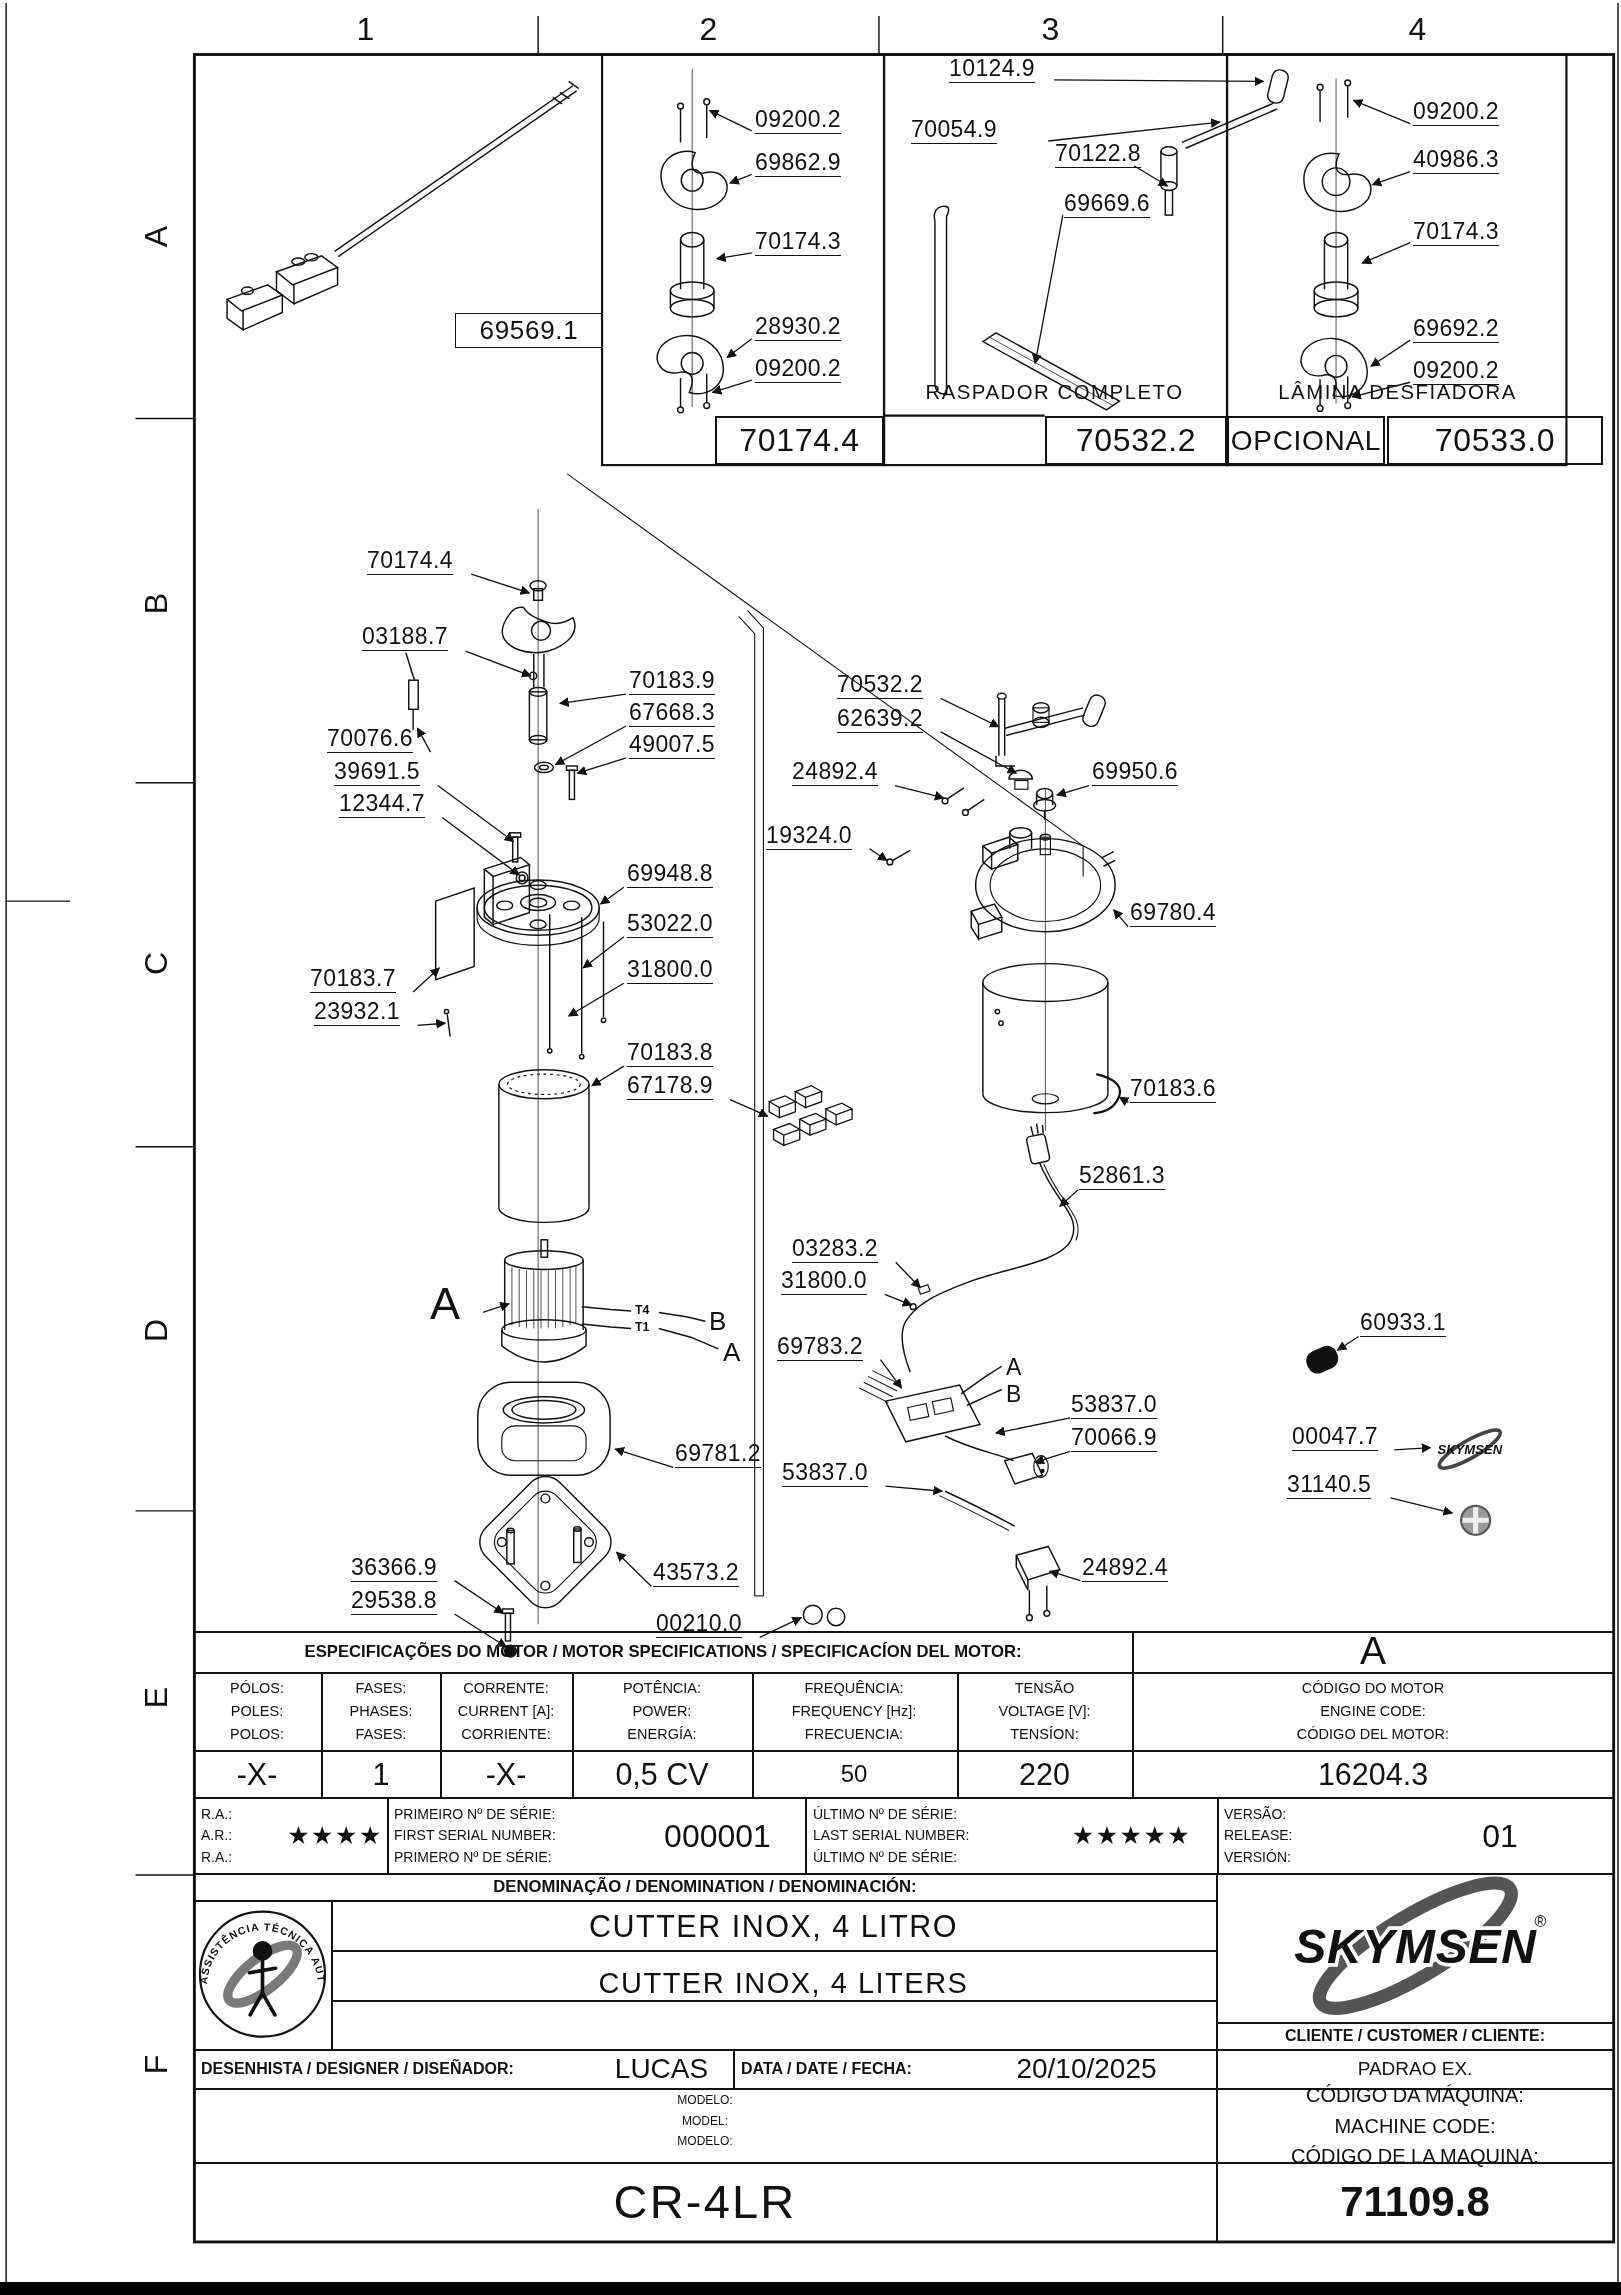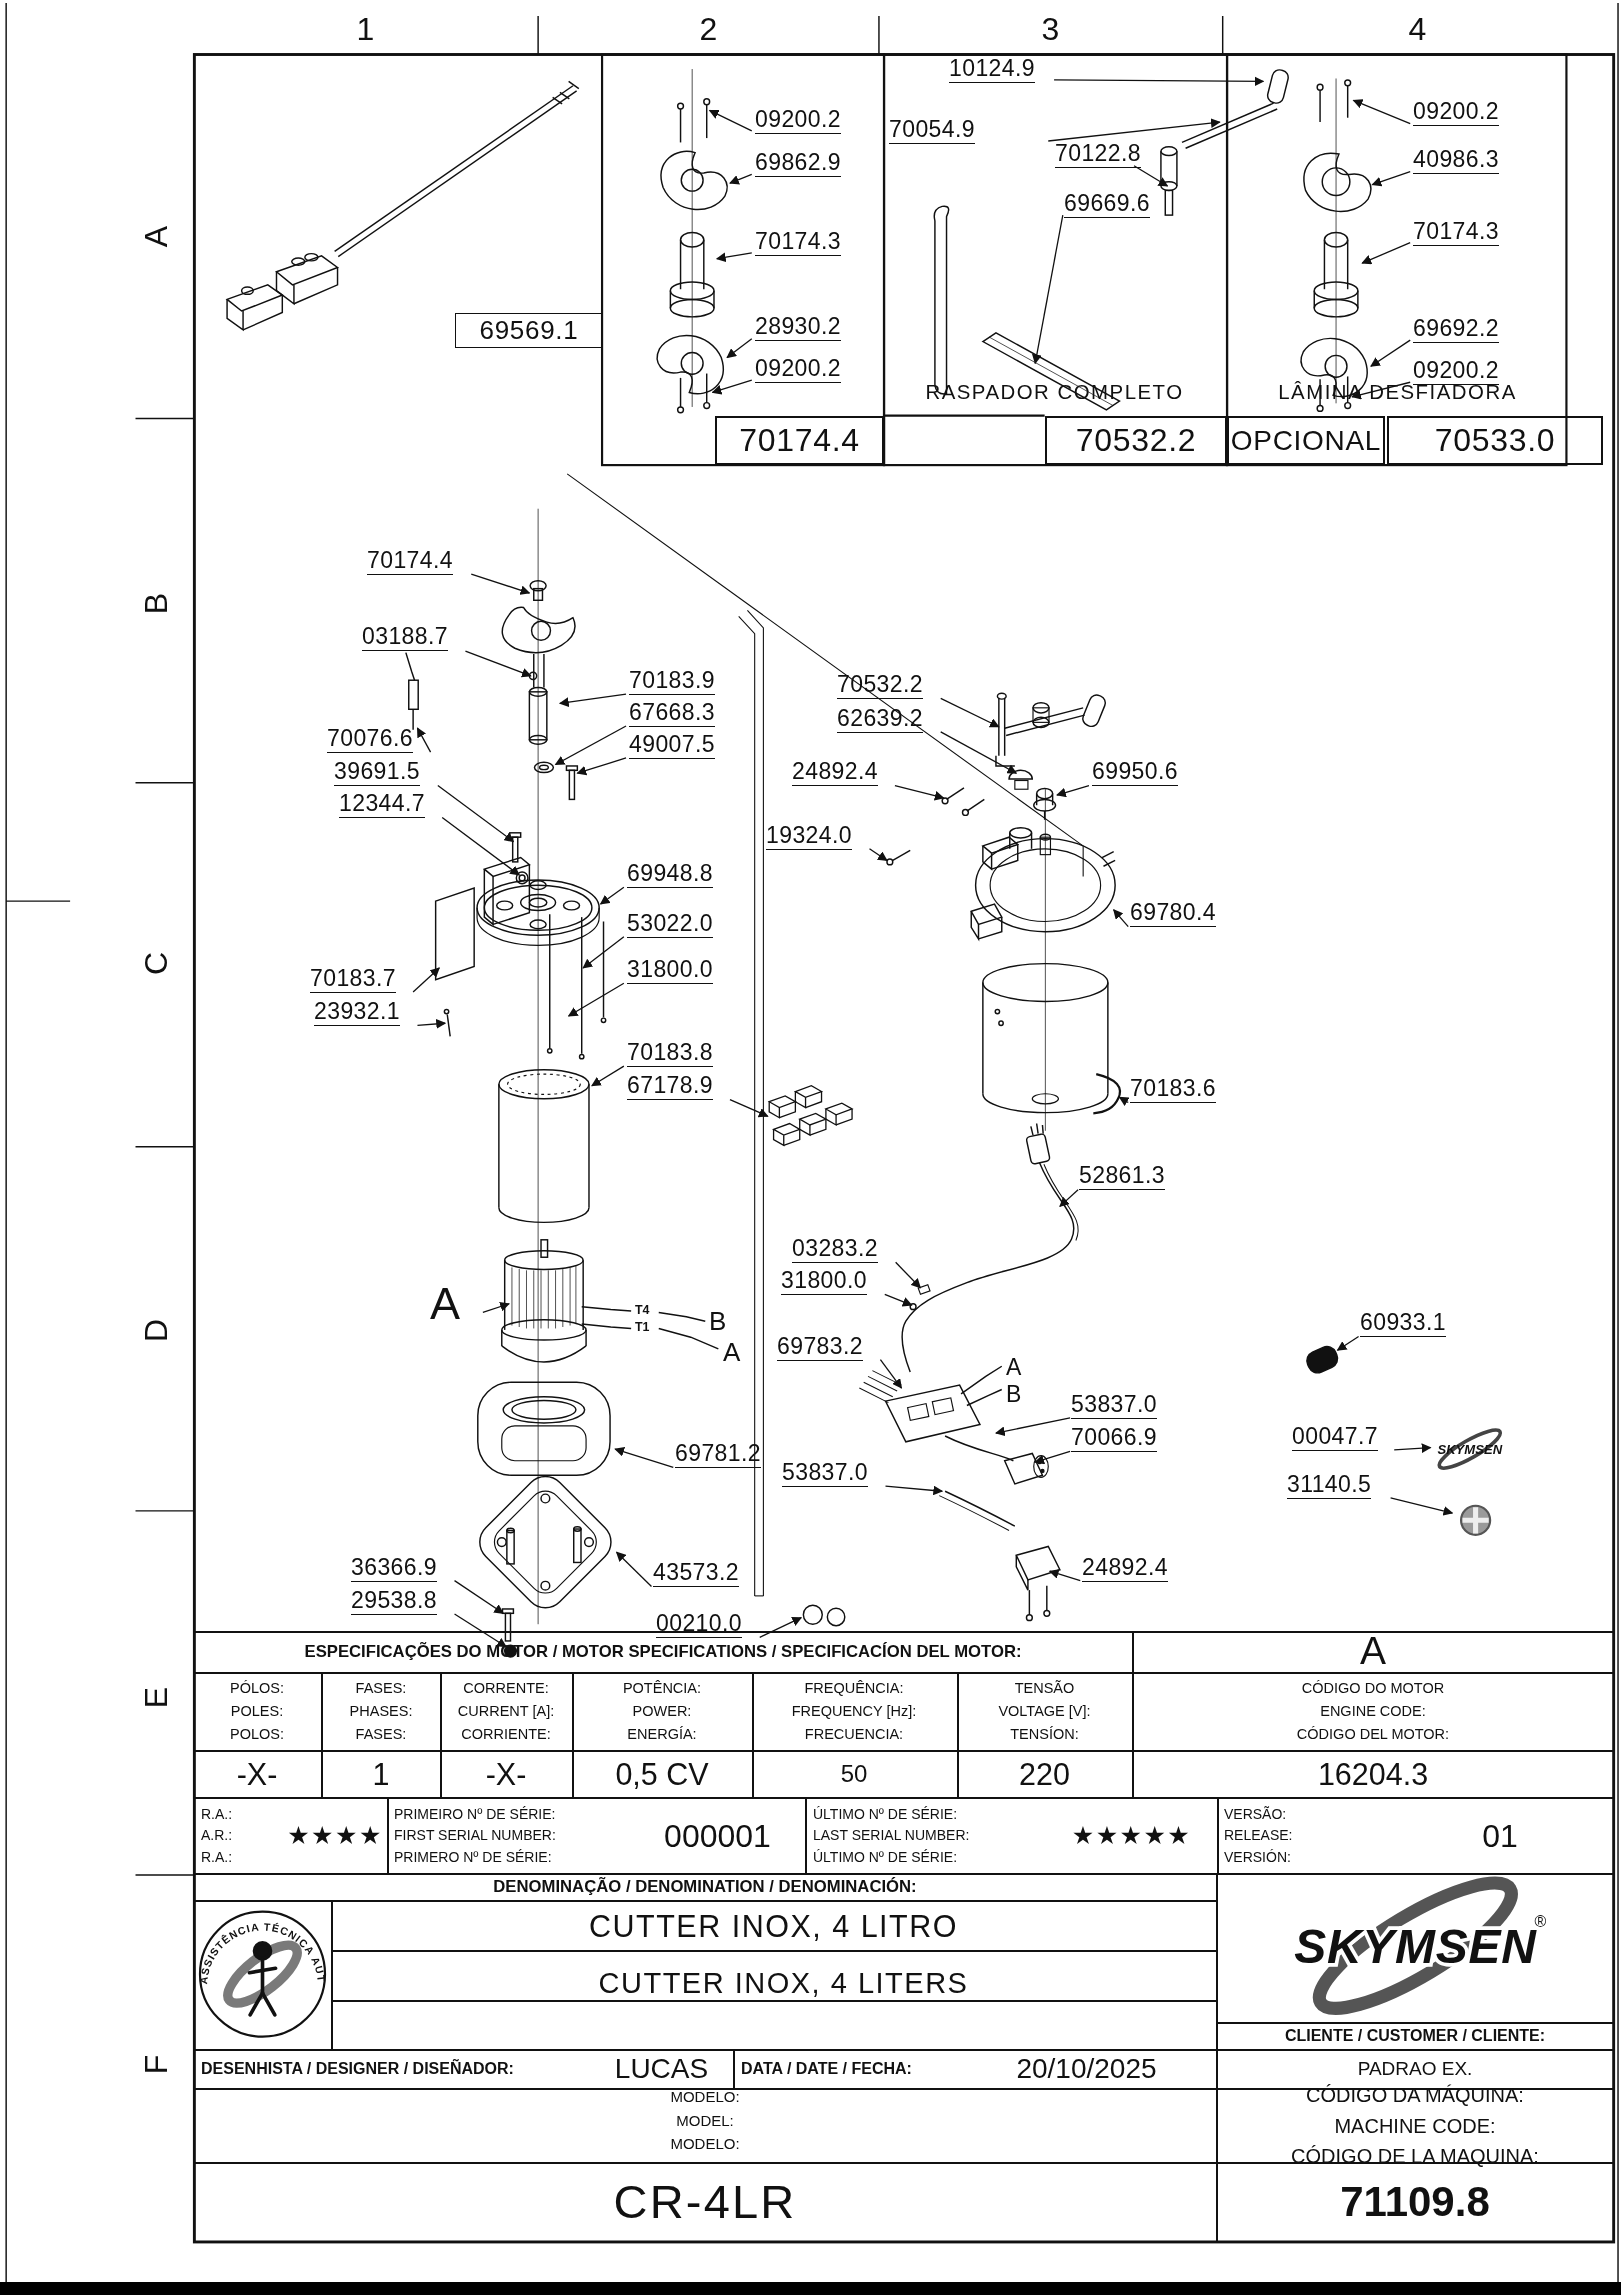--- a/index.html
+++ b/index.html
@@ -453,21 +453,21 @@
 <div class="boxlbl" style="left:455px;top:313px;width:148px;height:35px;font-size:26px;border-width:1.5px">69569.1</div>
 
 <span class="pl" style="left:755px;top:108px">09200.2</span>
 <span class="pl" style="left:755px;top:151px">69862.9</span>
 <span class="pl" style="left:755px;top:230px">70174.3</span>
 <span class="pl" style="left:755px;top:315px">28930.2</span>
 <span class="pl" style="left:755px;top:357px">09200.2</span>
 <div class="boxlbl" style="left:715px;top:416px;width:169px;height:49px">70174.4</div>
 
 <span class="pl" style="left:949px;top:57px">10124.9</span>
-<span class="pl" style="left:889px;top:118px">70054.9</span>
+<span class="pl" style="left:911px;top:118px">70054.9</span>
 <span class="pl" style="left:1055px;top:142px">70122.8</span>
 <span class="pl" style="left:1064px;top:192px">69669.6</span>
 <div class="cap" style="left:891px;top:381px;width:327px">RASPADOR  COMPLETO</div>
 <div class="boxlbl" style="left:1045px;top:416px;width:182px;height:49px">70532.2</div>
 
 <span class="pl" style="left:1413px;top:100px">09200.2</span>
 <span class="pl" style="left:1413px;top:148px">40986.3</span>
 <span class="pl" style="left:1413px;top:220px">70174.3</span>
 <span class="pl" style="left:1413px;top:317px">69692.2</span>
 <span class="pl" style="left:1413px;top:359px">09200.2</span>
@@ -648,21 +648,21 @@
 </svg>
 
 <div class="cell" style="left:1216px;top:2022px;width:398px;height:27px;font-size:16px;font-weight:bold">CLIENTE / CUSTOMER / CLIENTE:</div>
 
 <div class="cell" style="left:201px;top:2049px;width:407px;height:39px;justify-content:flex-start;font-size:16px;font-weight:bold">DESENHISTA / DESIGNER / DISEÑADOR:</div>
 <div class="cell" style="left:596px;top:2049px;width:131px;height:39px;font-size:28px">LUCAS</div>
 <div class="cell" style="left:741px;top:2049px;width:218px;height:39px;justify-content:flex-start;font-size:16px;font-weight:bold">DATA / DATE / FECHA:</div>
 <div class="cell" style="left:963px;top:2049px;width:247px;height:39px;font-size:28px">20/10/2025</div>
 <div class="cell" style="left:1216px;top:2049px;width:398px;height:39px;font-size:19px">PADRAO EX.</div>
 
-<div class="cell col3" style="left:194px;top:2091px;width:1022px;height:60px;font-size:15px">
+<div class="cell col3" style="left:194px;top:2091px;width:1022px;height:60px;font-size:12px">
   <div>MODELO:</div>
   <div>MODEL:</div>
   <div>MODELO:</div>
 </div>
 <div class="cell col3" style="left:1216px;top:2091px;width:398px;height:70px;font-size:20px">
   <div>CÓDIGO DA MÁQUINA:</div>
   <div>MACHINE CODE:</div>
   <div>CÓDIGO DE LA MAQUINA:</div>
 </div>
 <div class="cell" style="left:194px;top:2162px;width:1022px;height:80px;font-size:47px;letter-spacing:2.2px">CR-4LR</div>

